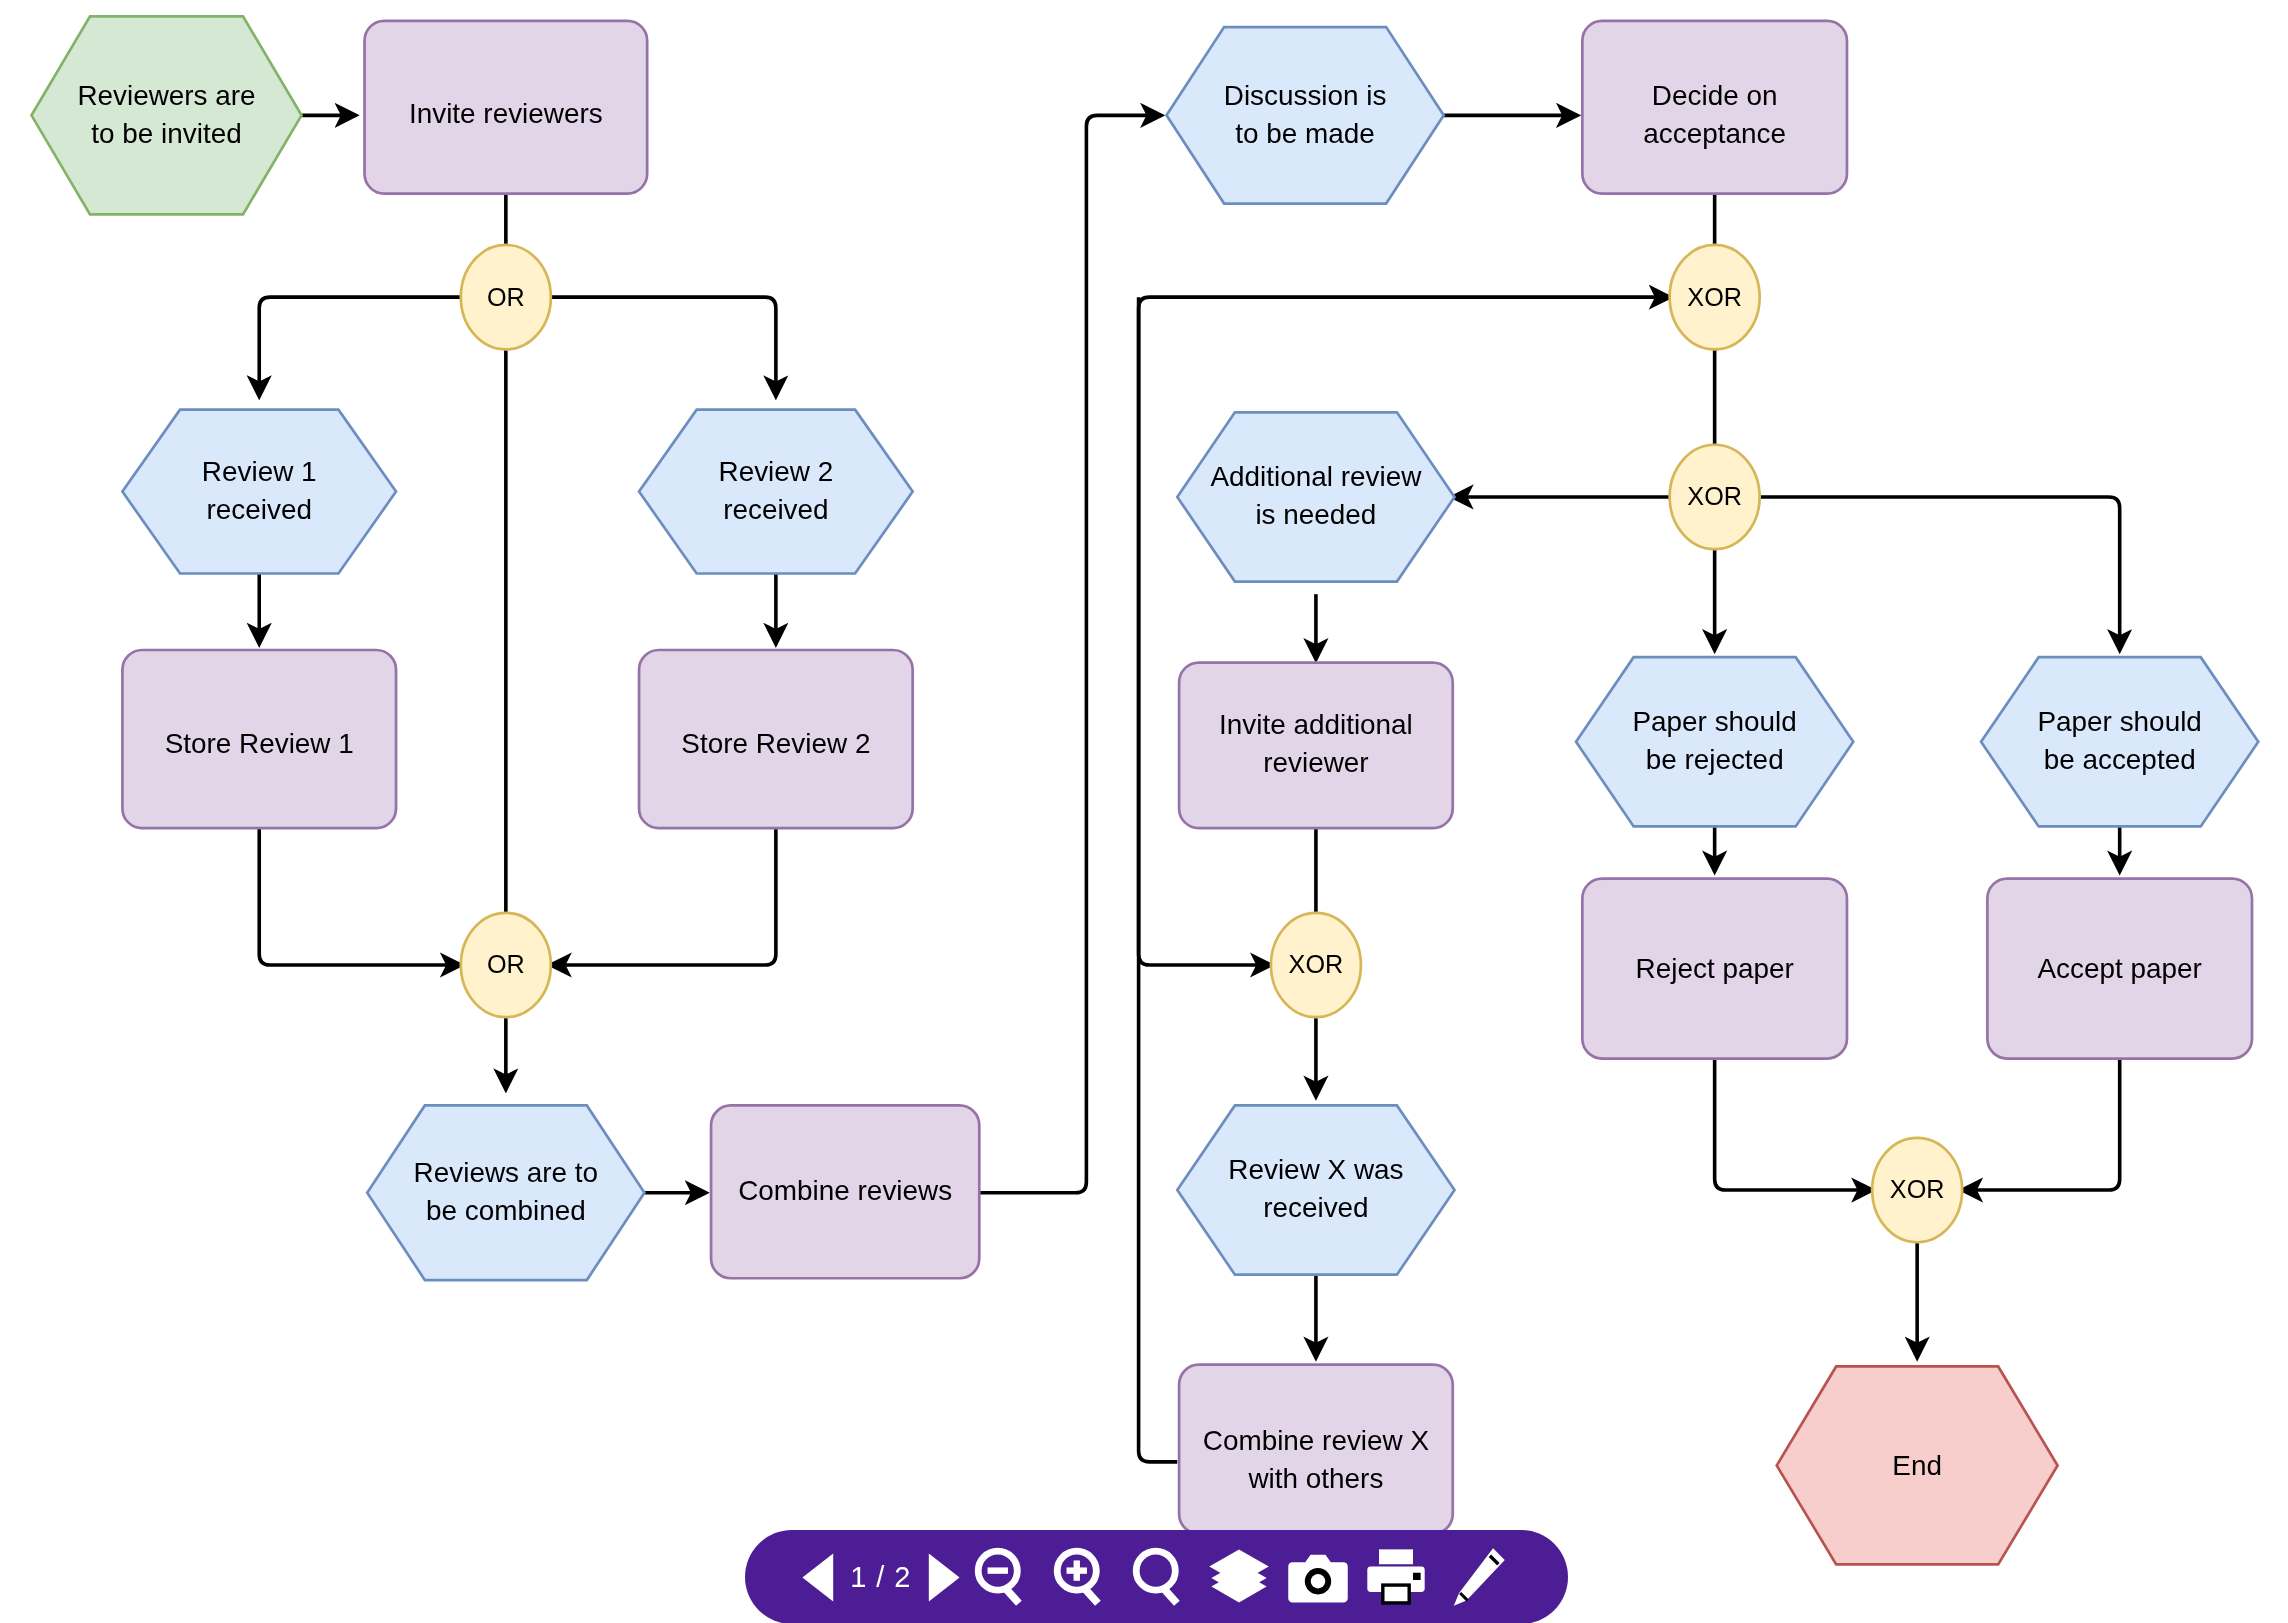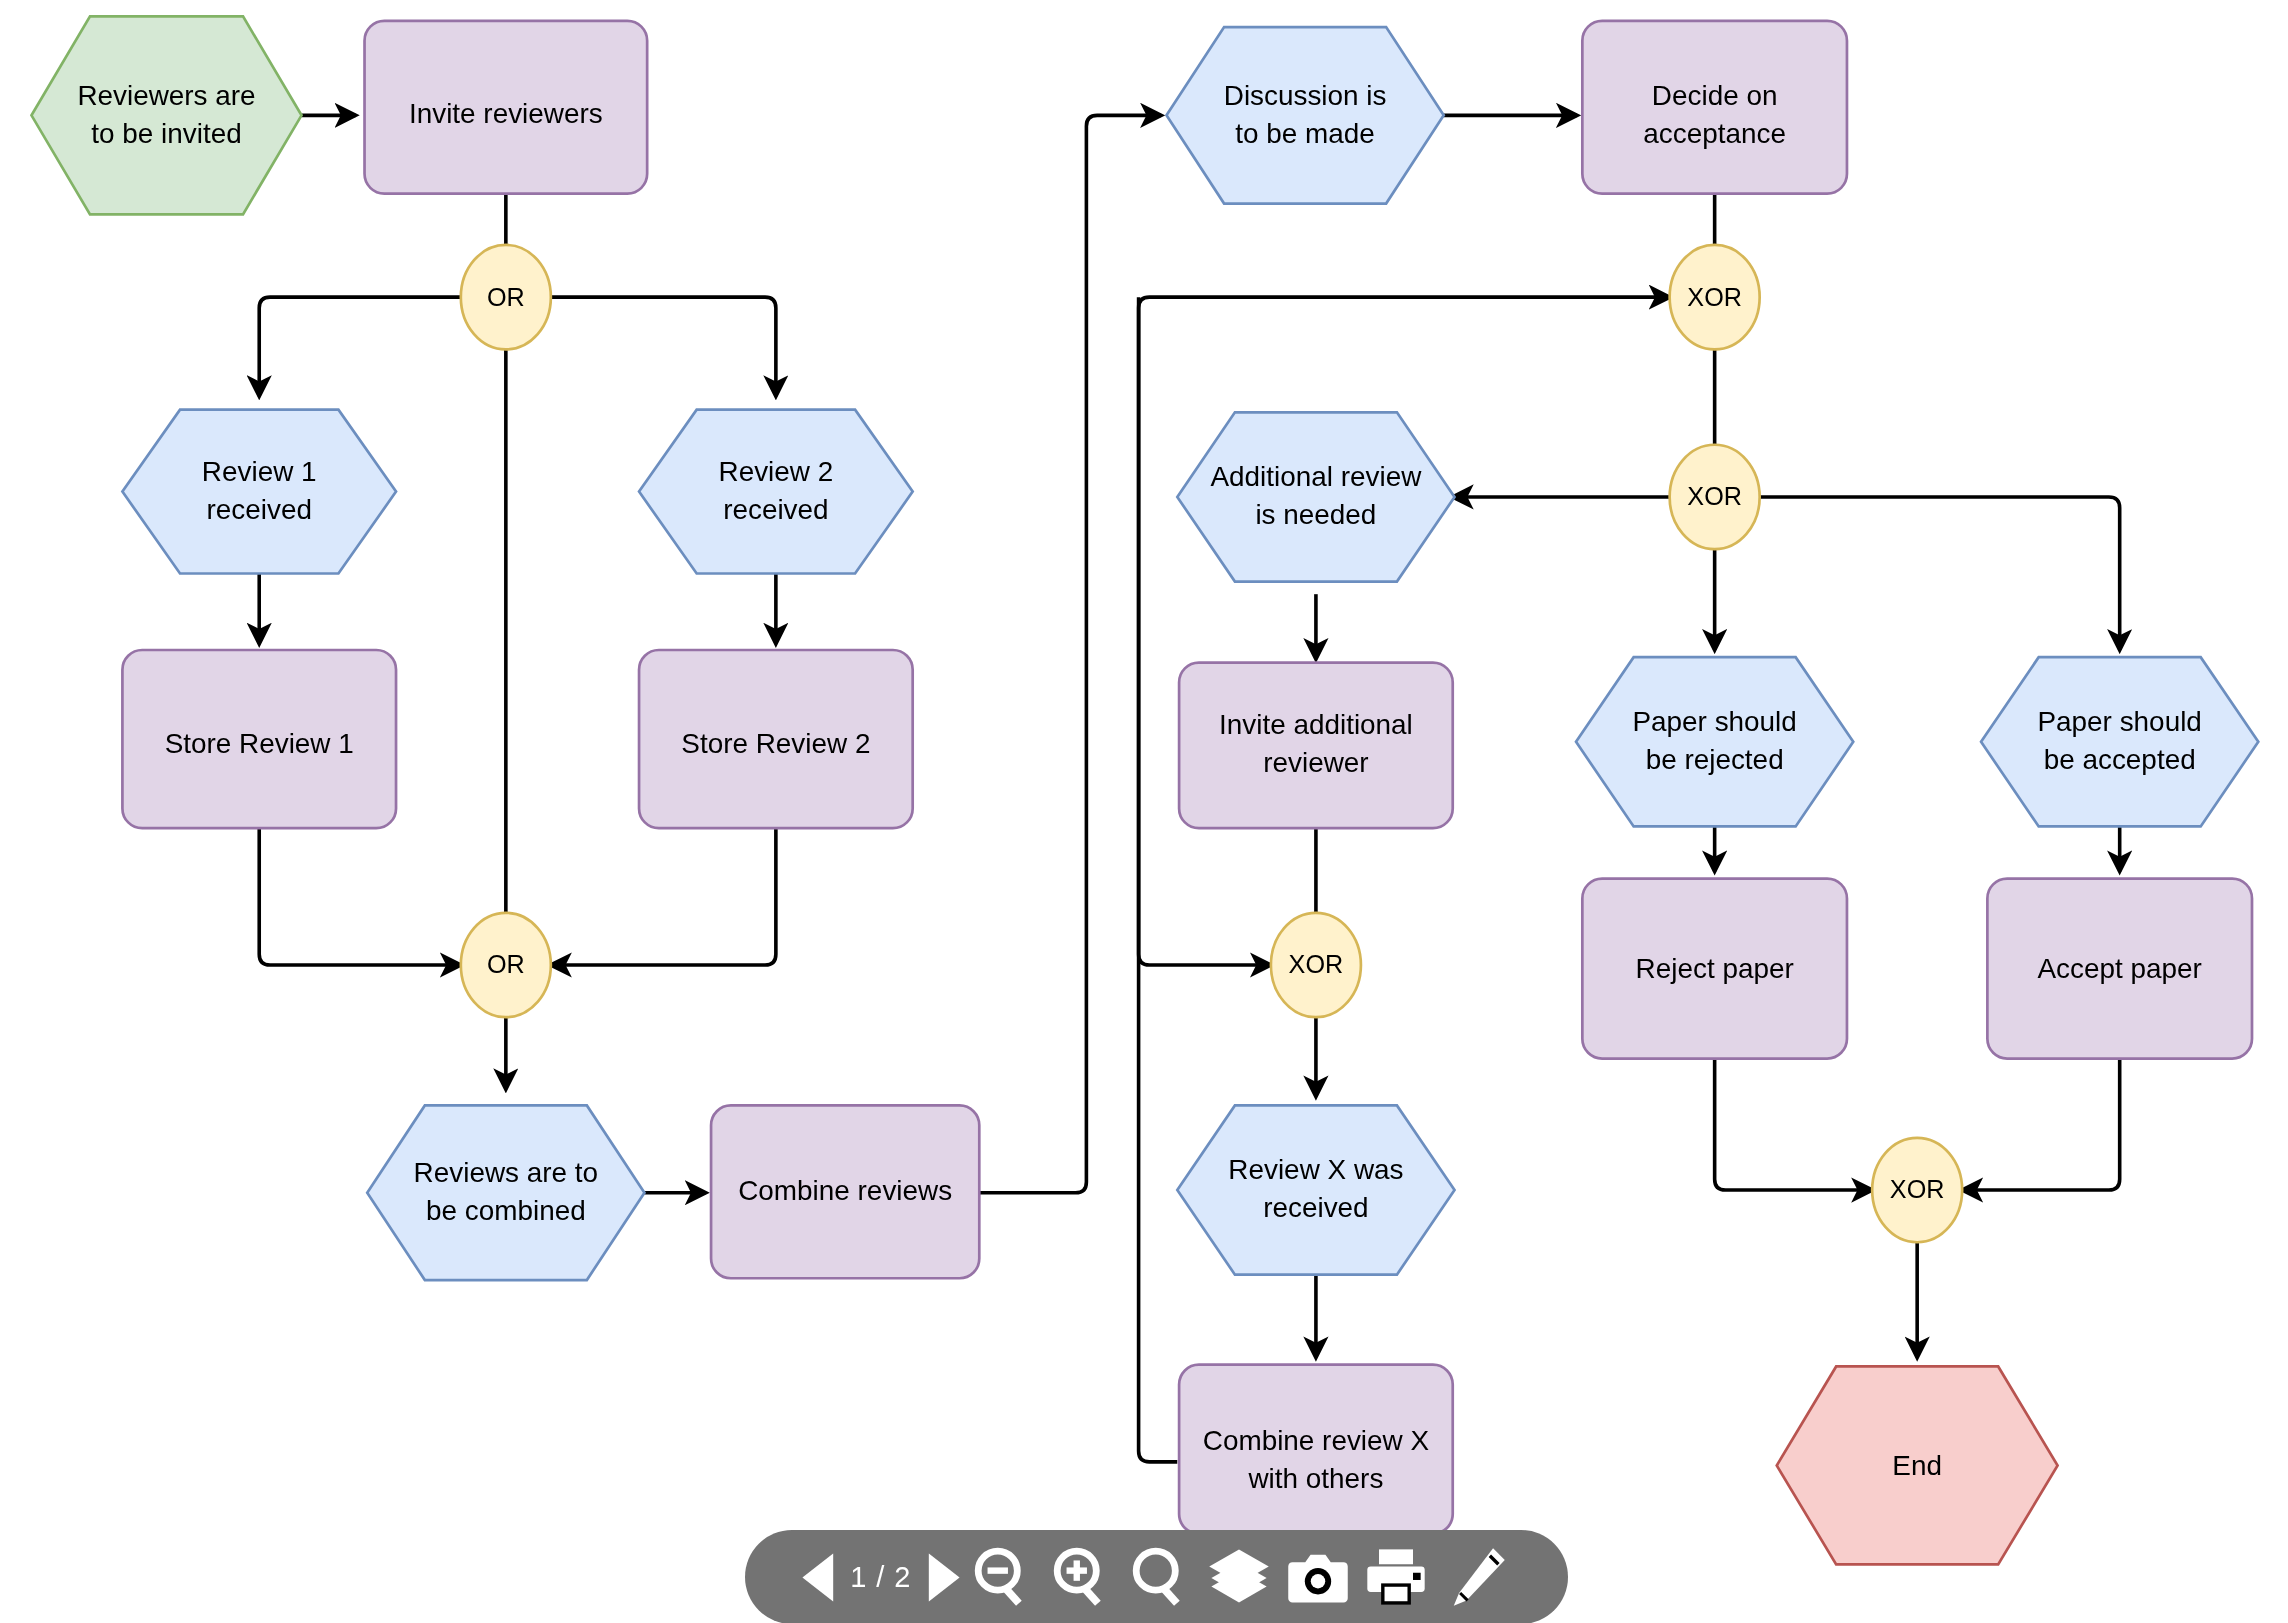--- a/index.html
+++ b/index.html
@@ -52,21 +52,21 @@
     stroke-linejoin: round;
   }
 
   
   #viewer-toolbar {
     position: absolute;
     left: 745px;
     top: 1530px;
     width: 823px;
     height: 94px;
-    background: #737373;
+    background: #4c1d95;
     border-radius: 47px;
     display: flex;
     align-items: center;
     justify-content: center;
     gap: 0px;
     box-sizing: border-box;
     padding: 0 23.4px;
   }
   .tb-btn {
     display: flex;

